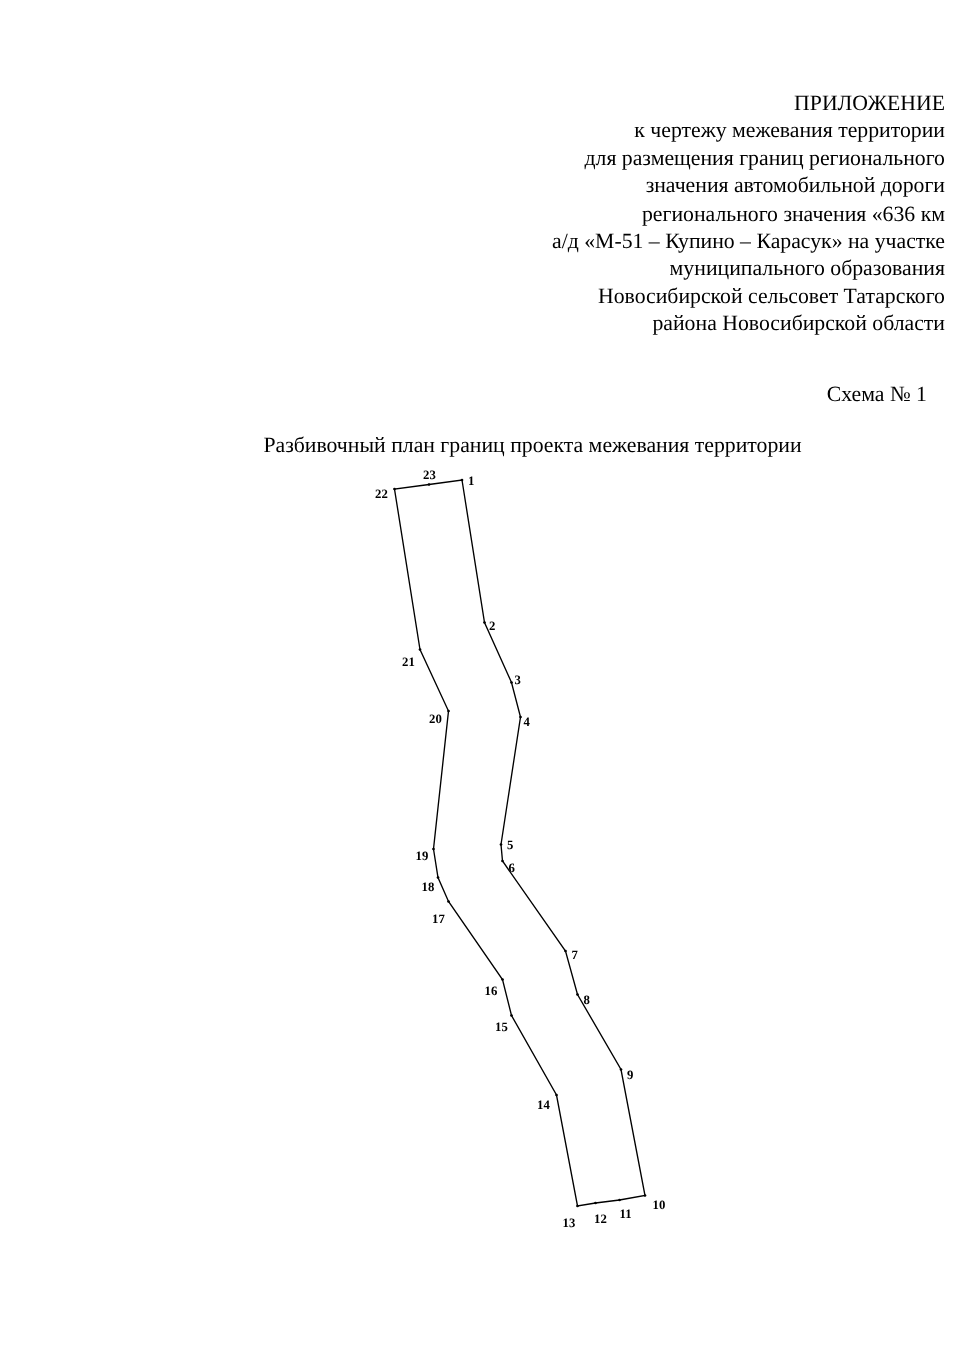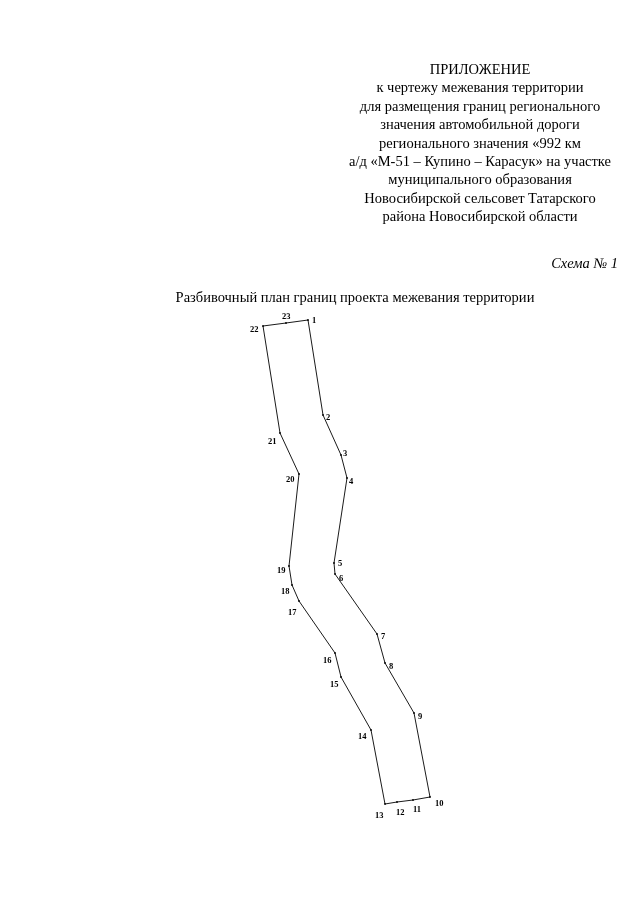--- a/index.html
+++ b/index.html
@@ -2,46 +2,46 @@
 <html><head>
   <meta charset="utf-8">
   <style>
     html, body { margin: 0; padding: 0; background: #ffffff; }
     body {
       width: 640px; height: 905px; position: relative; overflow: hidden;
       font-family: "Liberation Serif", "DejaVu Serif", serif; color: #000;
     }
     .appendix {
       position: absolute; left: 330px; top: 60px; width: 300px;
-      text-align: center; font-size: 14.5px; line-height: 18.4px;
+      text-align: right; font-size: 14.5px; line-height: 18.4px;
     }
     .appendix div { white-space: nowrap; }
     .scheme {
       position: absolute; right: 22px; top: 255px;
-      font-size: 14.5px; white-space: nowrap; font-style: italic;
+      font-size: 14.5px; white-space: nowrap;
     }
     .plan-title {
       position: absolute; left: 0; width: 710px; top: 289px;
       text-align: center; font-size: 14.5px; white-space: nowrap;
     }
     svg.plan { position: absolute; left: 0; top: 0; }
     svg.plan text {
       font-family: "Liberation Serif", "DejaVu Serif", serif;
       font-size: 8.5px; font-weight: bold; fill: #000;
     }
   </style>
 </head>
 <body>
 
 <div class="appendix">
   <div>ПРИЛОЖЕНИЕ</div>
   <div>к чертежу межевания территории</div>
   <div>для размещения границ регионального</div>
   <div>значения автомобильной дороги</div>
-  <div>регионального значения «992 км</div>
+  <div>регионального значения «636 км</div>
   <div>а/д «М-51 – Купино – Карасук» на участке</div>
   <div>муниципального образования</div>
   <div>Новосибирской сельсовет Татарского</div>
   <div>района Новосибирской области</div>
 </div>
 
 <div class="scheme">Схема № 1</div>
 
 <div class="plan-title">Разбивочный план границ проекта межевания территории</div>
 

